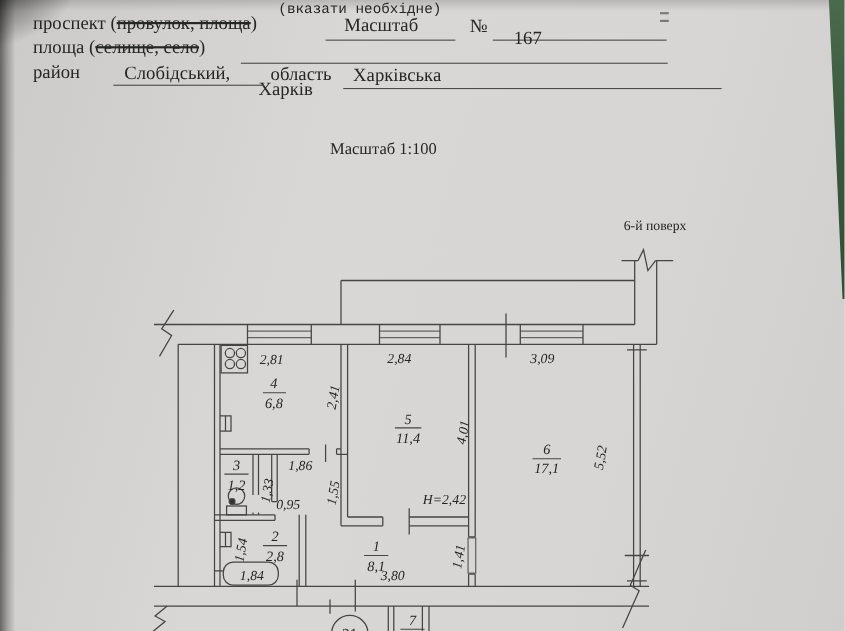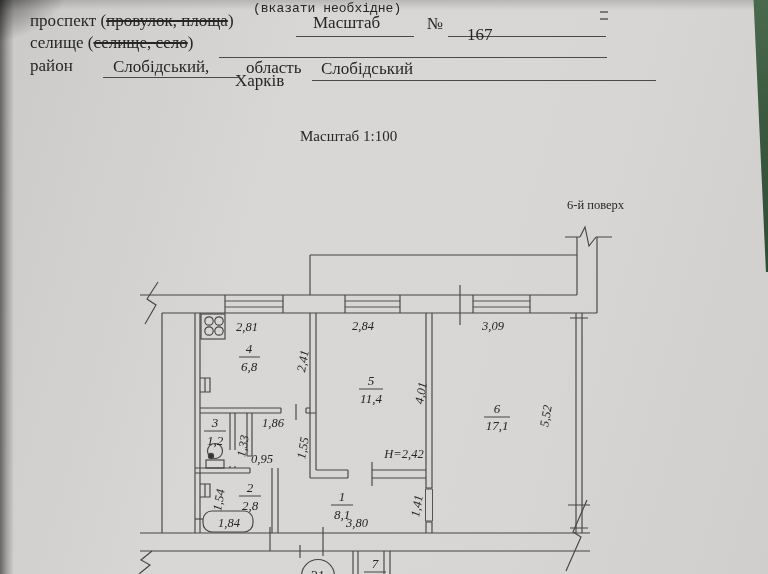--- a/index.html
+++ b/index.html
@@ -38,30 +38,30 @@
 
 <div class="txt fs13" style="left:253px;top:1px;">(вказати необхідне)</div>
 
 <div class="txt fs17" style="left:30px;top:11px;"><span>проспект</span>&nbsp;<span>(</span><span class="strike">провулок, площа</span><span>)</span></div>
 <div class="uline" style="left:296px;top:36px;width:118px;"></div>
 <div class="txt fs17" style="left:313px;top:13px;">Масштаб</div>
 <div class="txt fs17" style="left:427px;top:14px;">№</div>
 <div class="uline" style="left:448px;top:36px;width:158px;"></div>
 <div class="txt fs17" style="left:467px;top:25px;">167</div>
 
-<div class="txt fs17" style="left:30px;top:33px;"><span>селище</span>&nbsp;<span>(</span><span class="strike">селище, село</span><span>)</span></div>
+<div class="txt fs17" style="left:30px;top:33px;"><span>площа</span>&nbsp;<span>(</span><span class="strike">селище, село</span><span>)</span></div>
 <div class="uline" style="left:219px;top:57px;width:388px;"></div>
 <div class="txt fs17" style="left:235px;top:35px;margin-top:36px;">Харків</div>
 
 <div class="txt fs17" style="left:30px;top:56px;">район</div>
 <div class="uline" style="left:103px;top:77px;width:137px;"></div>
 <div class="txt fs17" style="left:113px;top:57px;">Слобідський,</div>
 <div class="txt fs17" style="left:246px;top:58px;">область</div>
 <div class="uline" style="left:312px;top:80px;width:344px;"></div>
-<div class="txt fs17" style="left:321px;top:59px;">Слобідський</div>
+<div class="txt fs17" style="left:321px;top:59px;">Харківська</div>
 
 <div class="txt fs15" style="left:300px;top:84px;margin-top:44px;">Масштаб 1:100</div>
 
 <div class="dash" style="left:600px;top:11px;width:8px;height:2px;"></div>
 <div class="dash" style="left:600px;top:18px;width:8px;height:2px;"></div>
 
 <svg viewBox="0 0 768 574" width="768" height="574" style="position:absolute;left:0;top:0;">
   <g stroke="#454545" stroke-width="1.15" fill="none">
 
     <path d="M310,255 H577 M310,255 V295 M577,237 V295 M597,237 V313 M565,237 H580 M596,237 H612"></path>

